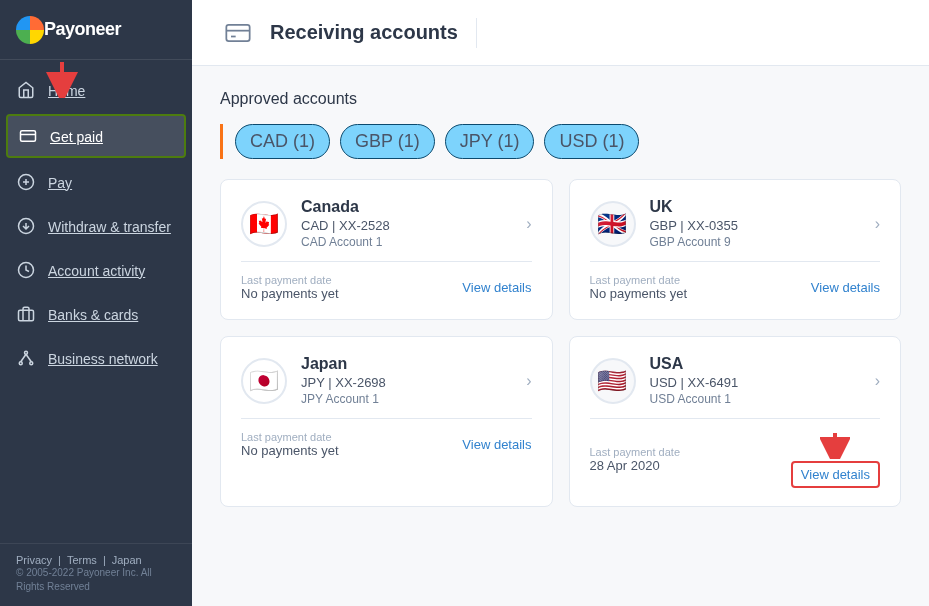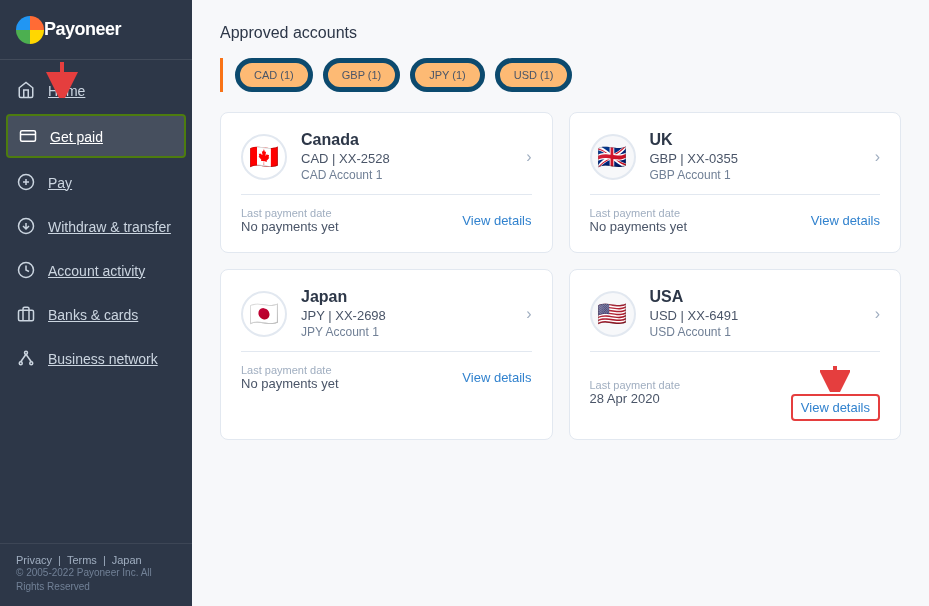--- a/index.html
+++ b/index.html
@@ -134,26 +134,26 @@
     }
     .currency-tabs {
       display: flex;
       gap: 10px;
       margin-bottom: 20px;
       border-left: 3px solid #f97316;
       padding-left: 12px;
     }
     .currency-tab {
       padding: 6px 14px;
-      border: 5px solid #0c4a6e;
+      border: 1px solid #0c4a6e;
       border-radius: 20px;
-      font-size: 11px;
+      font-size: 18px;
       color: #4a5568;
       cursor: pointer;
-      background: #fdba74;
+      background: #7dd3fc;
       transition: all 0.15s;
     }
     .accounts-grid {
       display: grid;
       grid-template-columns: 1fr 1fr;
       gap: 16px;
     }
     .account-card {
       background: #fff;
       border-radius: 8px;
@@ -363,20 +363,31 @@
       <a href="#">Terms</a>
       <span>|</span>
       <a href="#">Japan</a>
     </div>
     <div class="sidebar-copyright">© 2005-2022 Payoneer Inc. All Rights Reserved</div>
   </div>
 </div>
 
 <div class="main-content">
 
+  <div class="page-header">
+    <div class="page-header-icon">
+      <svg width="28" height="28" viewBox="0 0 24 24" fill="none" stroke="#718096" stroke-width="1.5">
+        <rect x="2" y="5" width="20" height="14" rx="2"></rect>
+        <line x1="2" y1="10" x2="22" y2="10"></line>
+        <line x1="6" y1="15" x2="10" y2="15"></line>
+      </svg>
+    </div>
+    <h1 class="page-title">Receiving accounts</h1>
+    <div class="page-divider"></div>
+  </div>
 
   <div class="content-area">
     <h2 class="section-title">Approved accounts</h2>
 
     <div class="currency-tabs">
       <button class="currency-tab">CAD (1)</button>
       <button class="currency-tab">GBP (1)</button>
       <button class="currency-tab">JPY (1)</button>
       <button class="currency-tab">USD (1)</button>
     </div>
@@ -413,21 +424,21 @@
         <div class="account-card-header">
           <div class="account-card-info">
             <div class="flag-circle flag-uk">🇬🇧</div>
             <div>
               <div class="account-country">UK</div>
               <div class="account-number">
                 <span>GBP</span>
                 <span> | </span>
                 <span>XX-0355</span>
               </div>
-              <div class="account-name">GBP Account 1</div>
+              <div class="account-name">GBP Account 9</div>
             </div>
           </div>
           <span class="chevron-right">›</span>
         </div>
         <hr class="card-divider">
         <div class="account-card-footer">
           <div class="payment-info">
             <div class="payment-label">Last payment date</div>
             <div class="payment-value">No payments yet</div>
           </div>

